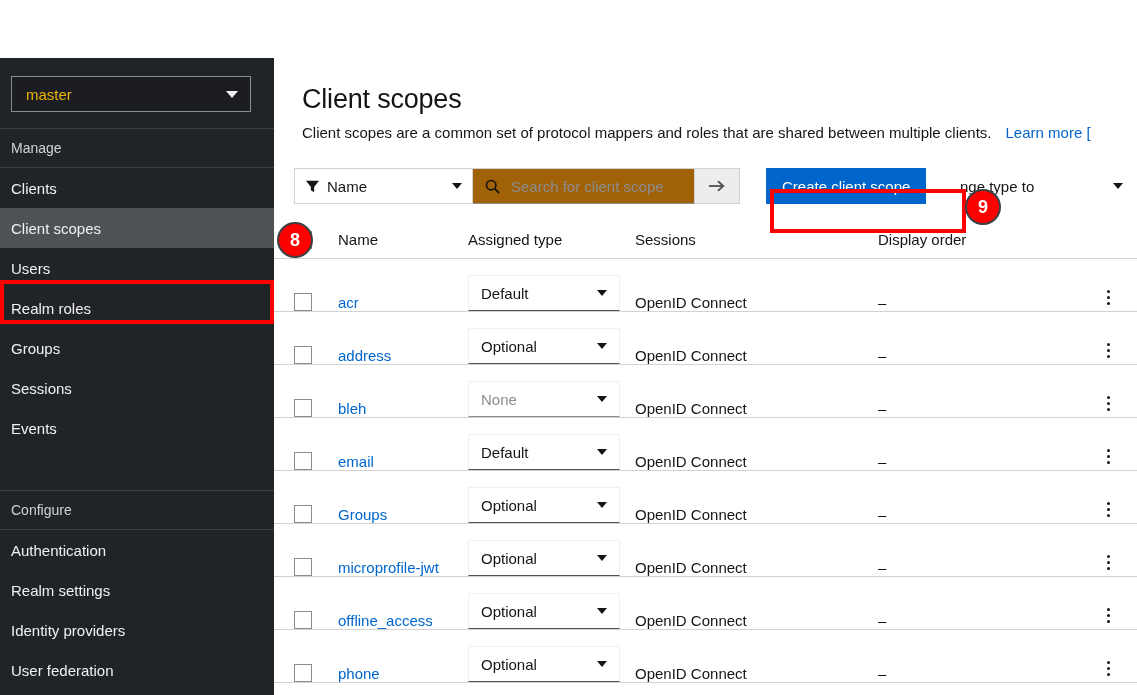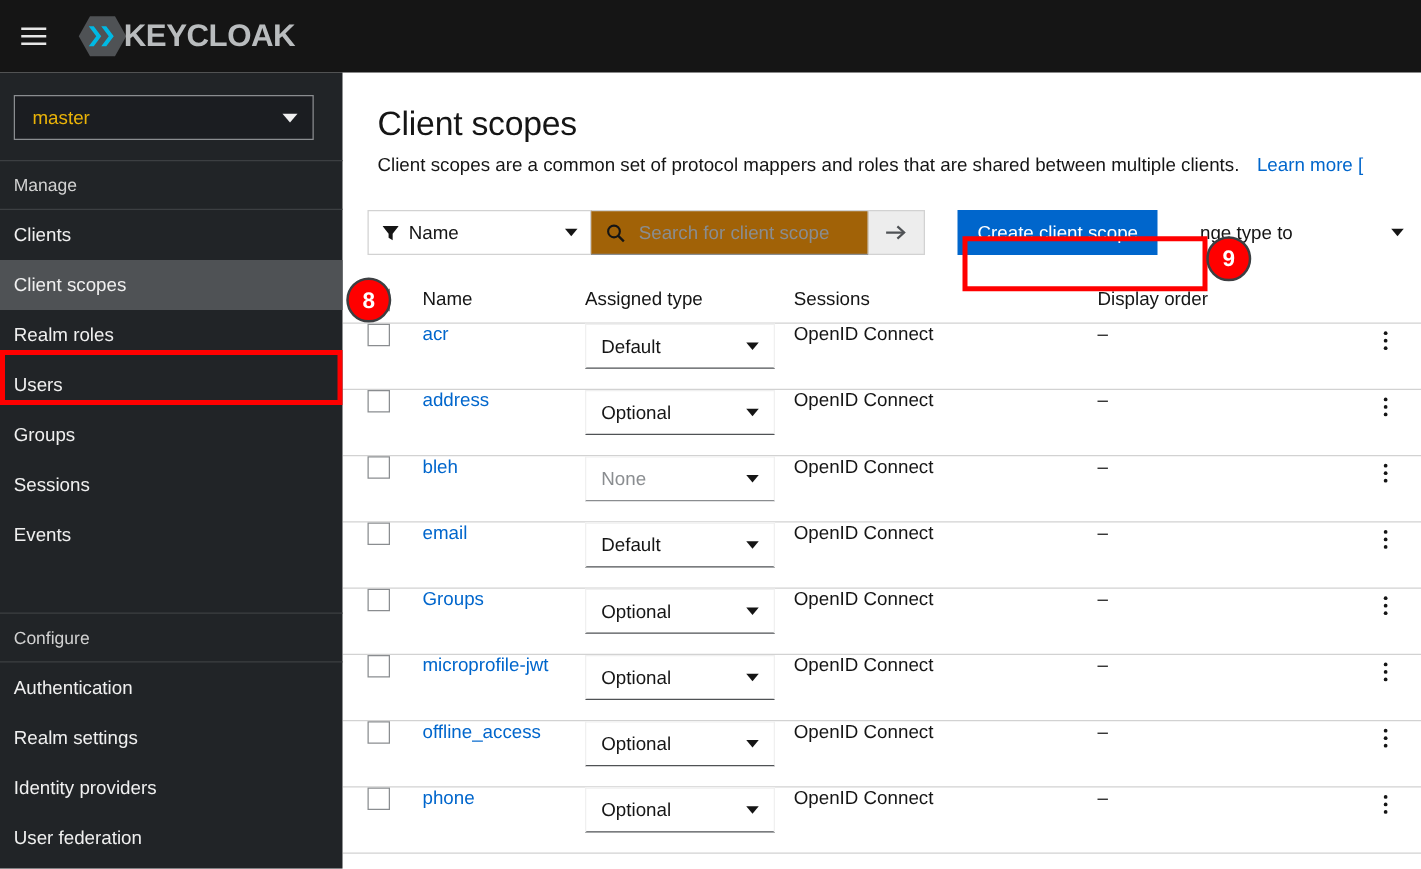--- a/index.html
+++ b/index.html
@@ -156,21 +156,21 @@
 
   
   .table { margin-top: 17px; width: 863px; }
   .thead {
     display: flex; align-items: center;
     height: 38px; padding-left: 20px;
     border-bottom: 1px solid #d2d2d2;
     font-size: 15px; color: #151515;
   }
   .trow {
-    display: flex; align-items: flex-start;
+    display: flex; align-items: flex-end;
     height: 53px; padding-left: 20px;
     border-bottom: 1px solid #d2d2d2;
     font-size: 15px; color: #151515;
   }
   .c-check { width: 44px; display: flex; align-items: center; }
   .c-name  { width: 130px; }
   .c-type  { width: 167px; }
   .c-proto { width: 243px; }
   .c-order { width: 210px; }
   .c-kebab { width: 40px; display: flex; justify-content: center; }
@@ -214,49 +214,34 @@
     font-family: "Liberation Sans", sans-serif;
   }
   .badge-8 { left: 277px; top: 222px; }
   .badge-9 { left: 965px; top: 189px; }
 </style>
 </head>
 <body>
 
 <div id="app">
 
-  <div class="masthead">
-    <div class="hamburger">
-      <span></span>
-      <span></span>
-      <span></span>
-    </div>
-    <div class="brand">
-      <svg class="brand-mark" viewBox="0 0 40 36">
-        <polygon points="10,2 30,2 39,18 30,34 10,34 1,18" fill="#4f5255"></polygon>
-        <path d="M9 10 L15 18 L9 26 L13 26 L19 18 L13 10 Z" fill="#00b9e4"></path>
-        <path d="M19 10 L25 18 L19 26 L23 26 L29 18 L23 10 Z" fill="#00b9e4"></path>
-      </svg>
-      <span class="brand-text">KEYCLOAK</span>
-    </div>
-  </div>
 
   <div class="sidebar">
     <div class="realm-select-wrap">
       <div class="realm-select">
         <span class="rs-label">master</span>
         <span class="caret-white"></span>
       </div>
     </div>
 
     <div class="nav-section-title">Manage</div>
     <div class="nav-item">Clients</div>
     <div class="nav-item active">Client scopes</div>
+    <div class="nav-item">Users</div>
     <div class="nav-item">Realm roles</div>
-    <div class="nav-item">Users</div>
     <div class="nav-item">Groups</div>
     <div class="nav-item">Sessions</div>
     <div class="nav-item">Events</div>
 
     <div class="nav-gap"></div>
 
     <div class="nav-section-title">Configure</div>
     <div class="nav-item">Authentication</div>
     <div class="nav-item">Realm settings</div>
     <div class="nav-item">Identity providers</div>

